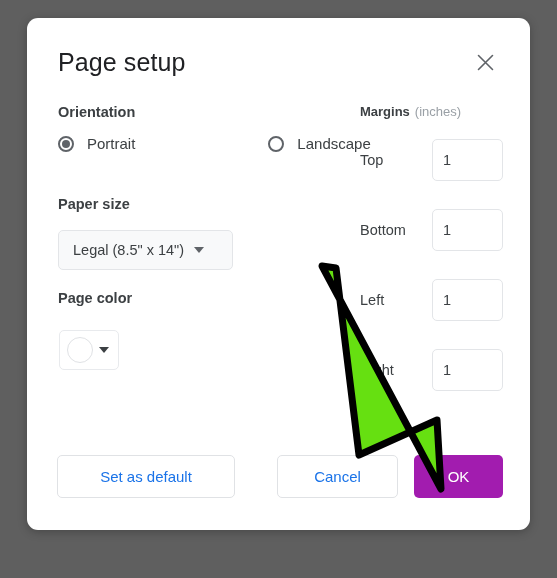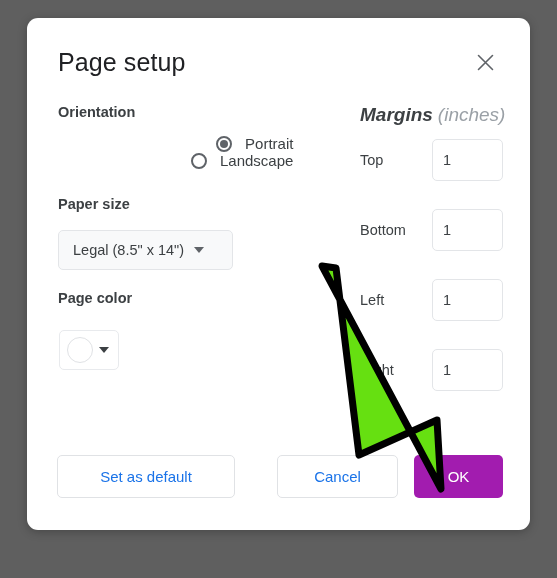--- a/index.html
+++ b/index.html
@@ -69,21 +69,20 @@
   #orientation-label { left: 31px; top: 86px; }
   #paper-size-label  { left: 31px; top: 178px; }
   #page-color-label  { left: 31px; top: 272px; }
 
   #orientation-group {
     position: absolute;
     left: 31px;
     top: 117px;
     display: flex;
     align-items: flex-end;
-    flex-direction: column;
   }
   .radio-option {
     display: flex;
     align-items: center;
     cursor: pointer;
     white-space: nowrap;
   }
   .radio-option + .radio-option { margin-left: 90px; padding-left: 43px; }
   .radio-circle {
     width: 16px;
@@ -169,23 +168,22 @@
   #page-color-select .caret {
     margin-left: 6px;
     border-top-color: #3c4043;
   }
 
   
   #margins-header {
     position: absolute;
     left: 333px;
     top: 86px;
-    font-size: 19px;
-    white-space: nowrap;
-    font-style: italic;
+    font-size: 13px;
+    white-space: nowrap;
   }
   #margins-title {
     font-weight: bold;
     color: #3c4043;
   }
   #margins-units {
     color: #9aa0a6;
     margin-left: 5px;
   }
 

